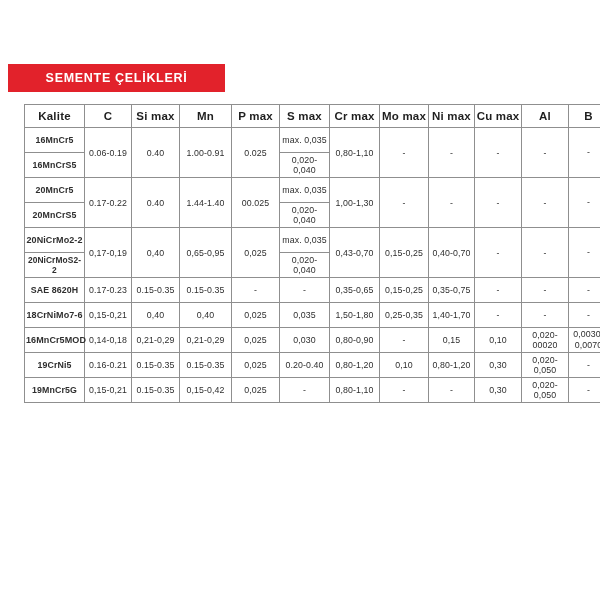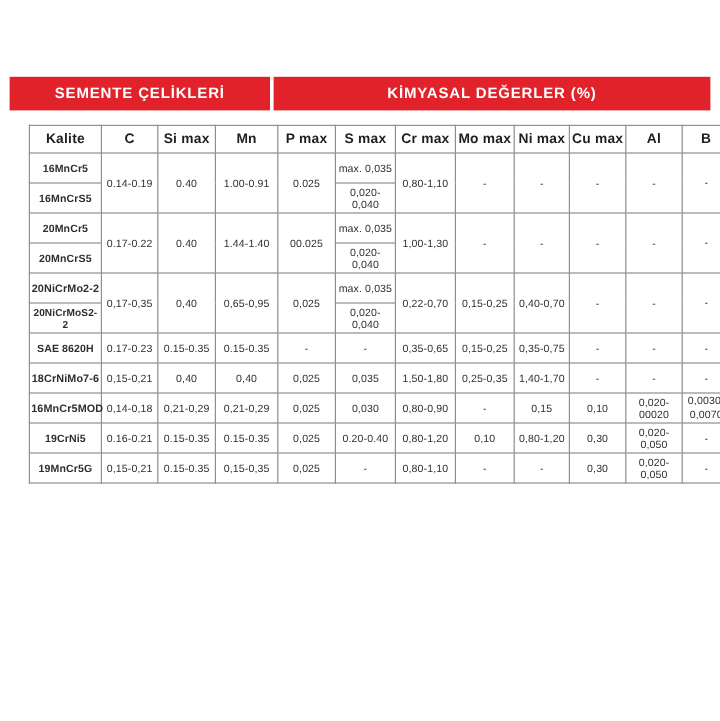--- a/index.html
+++ b/index.html
@@ -48,23 +48,20 @@
   td.bcell { font-size: 8.2px; line-height: 1.25; }
 </style>
 </head>
 <body>
 
 <div class="canvas">
 
   <div class="banner-row">
     <div class="banner banner-left">
       <span>SEMENTE ÇELİKLERİ</span>
-    </div>
-    <div class="banner banner-right">
-      <span>KİMYASAL DEĞERLER (%)</span>
     </div>
   </div>
 
   <table class="steel">
     <colgroup>
       <col style="width:60px">
         <col style="width:47px">
         <col style="width:48px">
         <col style="width:52px">
       <col style="width:48px">
@@ -89,21 +86,21 @@
         <th>Ni max</th>
         <th>Cu max</th>
         <th>Al</th>
         <th>B</th>
       </tr>
     </thead>
     <tbody>
 
       <tr>
         <td class="kalite">16MnCr5</td>
-        <td rowspan="2">0.14-0.19</td>
+        <td rowspan="2">0.06-0.19</td>
         <td rowspan="2">0.40</td>
         <td rowspan="2">1.00-0.91</td>
         <td rowspan="2">0.025</td>
         <td>max. 0,035</td>
         <td rowspan="2">0,80-1,10</td>
         <td rowspan="2">-</td>
         <td rowspan="2">-</td>
         <td rowspan="2">-</td>
         <td rowspan="2">-</td>
         <td rowspan="2" class="bcell">-</td>
@@ -127,26 +124,26 @@
         <td rowspan="2">-</td>
         <td rowspan="2" class="bcell">-</td>
       </tr>
       <tr>
         <td class="kalite">20MnCrS5</td>
         <td>0,020-0,040</td>
       </tr>
 
       <tr>
         <td class="kalite sm">20NiCrMo2-2</td>
-        <td rowspan="2">0,17-0,35</td>
+        <td rowspan="2">0,17-0,19</td>
         <td rowspan="2">0,40</td>
         <td rowspan="2">0,65-0,95</td>
         <td rowspan="2">0,025</td>
         <td>max. 0,035</td>
-        <td rowspan="2">0,22-0,70</td>
+        <td rowspan="2">0,43-0,70</td>
         <td rowspan="2">0,15-0,25</td>
         <td rowspan="2">0,40-0,70</td>
         <td rowspan="2">-</td>
         <td rowspan="2">-</td>
         <td rowspan="2" class="bcell">-</td>
       </tr>
       <tr>
         <td class="kalite xs">20NiCrMoS2-2</td>
         <td>0,020-0,040</td>
       </tr>
@@ -208,21 +205,21 @@
         <td>0,80-1,20</td>
         <td>0,30</td>
         <td>0,020-0,050</td>
         <td class="bcell">-</td>
       </tr>
 
       <tr>
         <td class="kalite">19MnCr5G</td>
         <td>0,15-0,21</td>
         <td>0.15-0.35</td>
-        <td>0,15-0,35</td>
+        <td>0,15-0,42</td>
         <td>0,025</td>
         <td>-</td>
         <td>0,80-1,10</td>
         <td>-</td>
         <td>-</td>
         <td>0,30</td>
         <td>0,020-0,050</td>
         <td class="bcell">-</td>
       </tr>
     </tbody>

